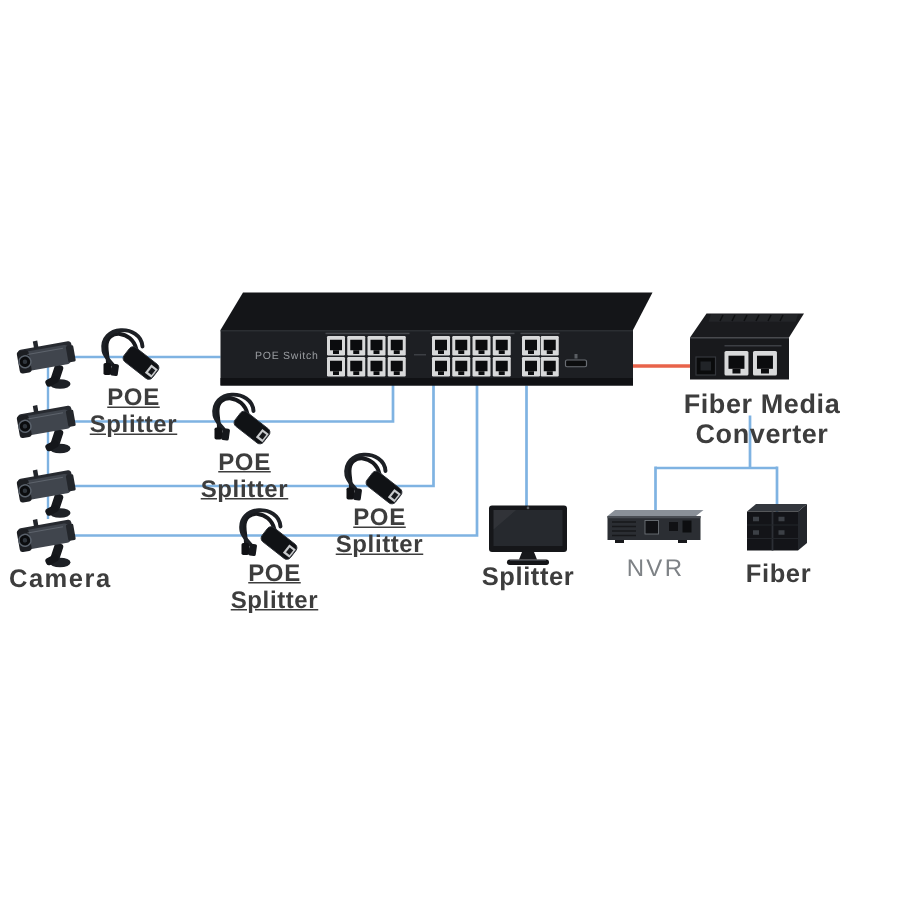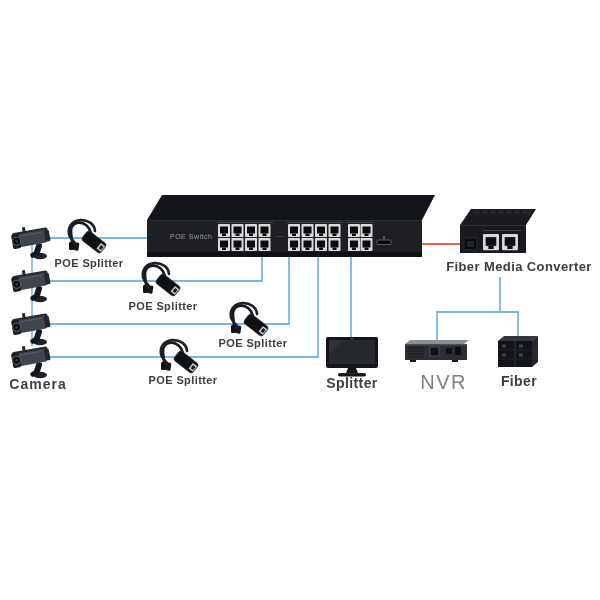--- a/index.html
+++ b/index.html
@@ -1,22 +1,22 @@
 <!DOCTYPE html>
 <html><head>
 <meta charset="utf-8">
 <style>
   html,body{margin:0;padding:0;background:#fff;}
   .canvas{position:relative;width:600px;height:600px;background:#ffffff;overflow:hidden;
           font-family:"Liberation Sans",sans-serif;}
   .abs{position:absolute;}
   .lbl{position:absolute;text-align:center;color:#3d3d3d;font-weight:700;
-       font-size:14px;letter-spacing:.4px;line-height:1.1;}
-  .lbl-sm{font-size:11px;}
-  .lbl-gray{color:#7e8286;font-weight:400;font-size:20px;letter-spacing:1.5px;text-align:right;}
+       font-size:17px;letter-spacing:.4px;line-height:1.1;}
+  .lbl-sm{font-size:16px;text-decoration:underline;}
+  .lbl-gray{color:#7e8286;font-weight:400;font-size:16px;letter-spacing:1.5px;}
 </style>
 </head>
 <body>
 
 <div class="canvas">
 
   <svg class="abs" style="left:0;top:0" width="600" height="600">
     <defs>
       <g id="rj45-port">
         <rect x="0" y="0" width="12" height="13" rx="0.8" fill="#d8d9da"></rect>
@@ -198,15 +198,15 @@
 
   <div class="lbl lbl-sm abs" style="left:52px;top:257px;width:74px">POE Splitter</div>
   <div class="lbl lbl-sm abs" style="left:126px;top:300px;width:74px">POE Splitter</div>
   <div class="lbl lbl-sm abs" style="left:216px;top:337px;width:74px">POE Splitter</div>
   <div class="lbl lbl-sm abs" style="left:146px;top:374px;width:74px">POE Splitter</div>
 
   <div class="lbl abs" style="left:6px;top:377px;width:64px;letter-spacing:1px">Camera</div>
   <div class="lbl abs" style="left:312px;top:376px;width:80px">Splitter</div>
   <div class="lbl lbl-gray abs" style="left:407px;top:371px;width:60px">NVR</div>
   <div class="lbl abs" style="left:488px;top:374px;width:62px">Fiber</div>
-  <div class="lbl abs" style="left:439px;top:260px;width:160px;font-size:13px">Fiber Media Converter</div>
+  <div class="lbl abs" style="left:428px;top:260px;width:160px;font-size:18px">Fiber Media Converter</div>
 
 </div>
 
 </body></html>

